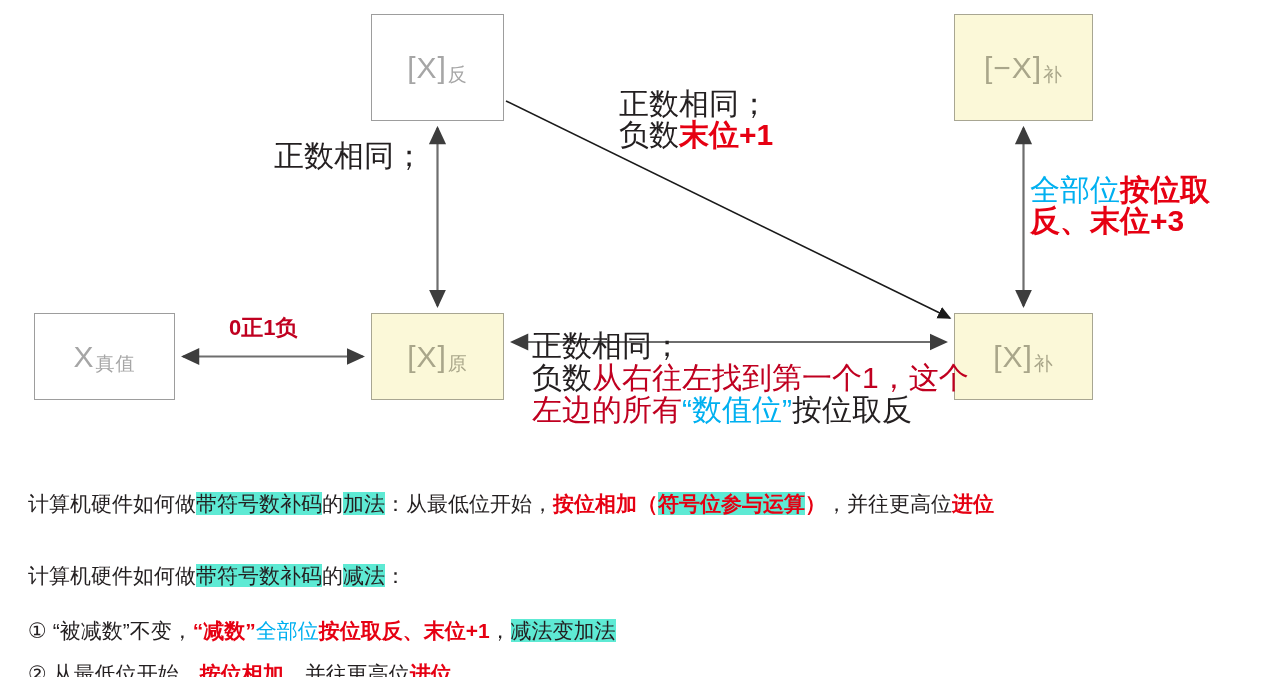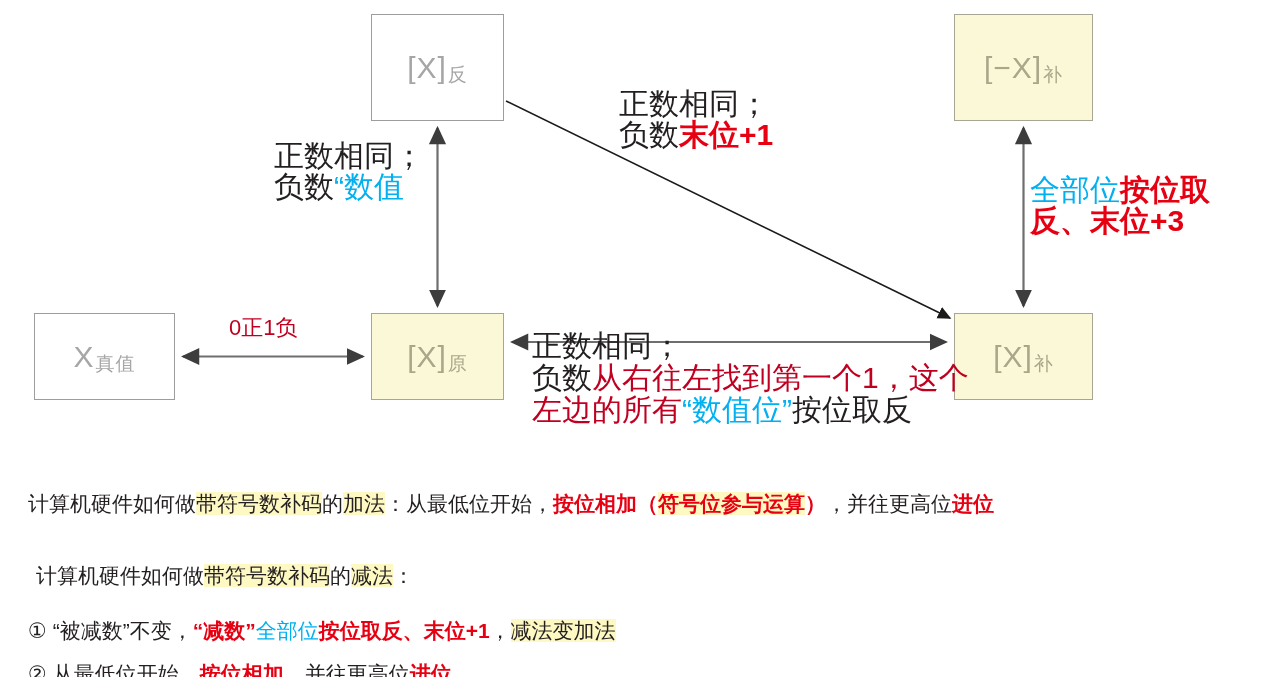--- a/index.html
+++ b/index.html
@@ -35,35 +35,35 @@
 
   
   .lbl{
     position:absolute;z-index:4;
     font-size:30px;line-height:31px;
     color:#231f20;white-space:nowrap;
   }
   .red{color:#e60012;font-weight:bold;}
   .darkred{color:#c00020;}
   .cyan{color:#00b0f0;}
-  .hl{background:#fef9c3;text-align:center;}
+  .hl{background:#5eead4;text-align:center;}
 
   #lbl-fan-yuan {left:274px; top:140px; text-align:left;}
   #lbl-diag     {left:619px; top:88px;}
   #lbl-right    {left:1030px;top:174px;}
-  #lbl-0z1f     {left:229px; top:312px; font-size:22px;}
+  #lbl-0z1f     {left:229px; top:312px; font-size:22px;font-weight:bold;}
   #lbl-yuan-bu  {left:532px; top:330px; line-height:32px;}
 
   
   .para{
     position:absolute;z-index:4;
     font-size:21px;color:#231f20;white-space:nowrap;line-height:30px;
   }
   #para1{left:28px; top:489px;}
-  #para2{left:28px; top:561px;margin-left:8px;}
+  #para2{left:28px; top:561px;}
   #para3{left:28px; top:598px;margin-top:18px;}
   #para4{left:28px; top:635px;margin-top:24px;}
 </style>
 </head>
 <body>
 
 <div id="canvas">
 
   <svg id="arrows" viewBox="0 0 1283 677">
     <defs>
@@ -109,21 +109,20 @@
       <span class="sub">原</span>
   </div>
 
   <div class="box yellow" id="box-bu">
     <span>[X]</span>
       <span class="sub">补</span>
   </div>
 
   <div class="lbl" id="lbl-fan-yuan">
     <div>正数相同；</div>
-    <div><span>负数</span><span class="cyan">“数值</span></div>
   </div>
 
   <div class="lbl" id="lbl-diag">
     <div>正数相同；</div>
     <div><span>负数</span><span class="red">末位+1</span></div>
   </div>
 
   <div class="lbl" id="lbl-right">
     <div><span class="cyan">全部位</span><span class="red">按位取</span></div>
     <div class="red">反、末位+3</div>

